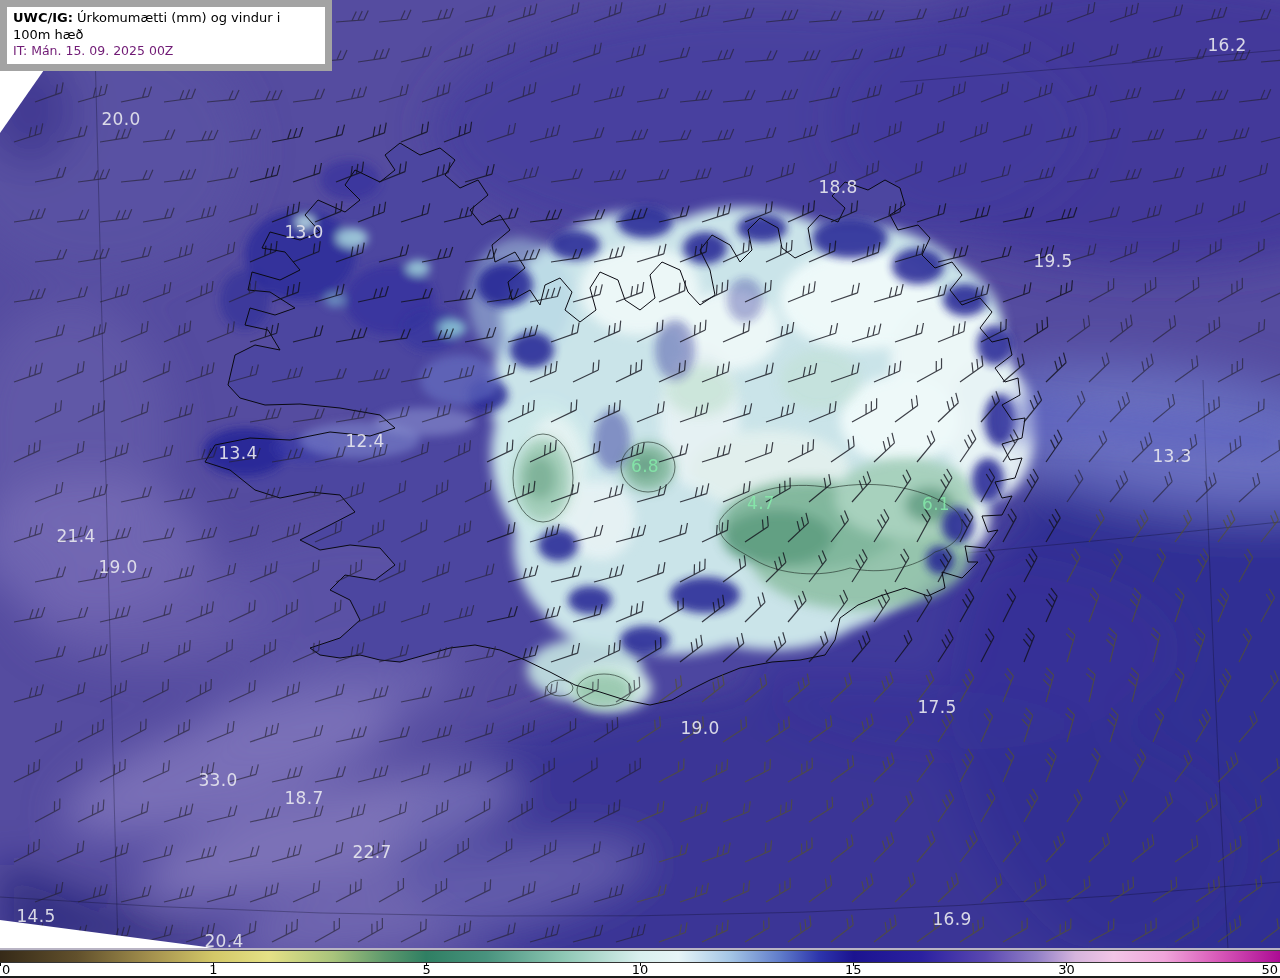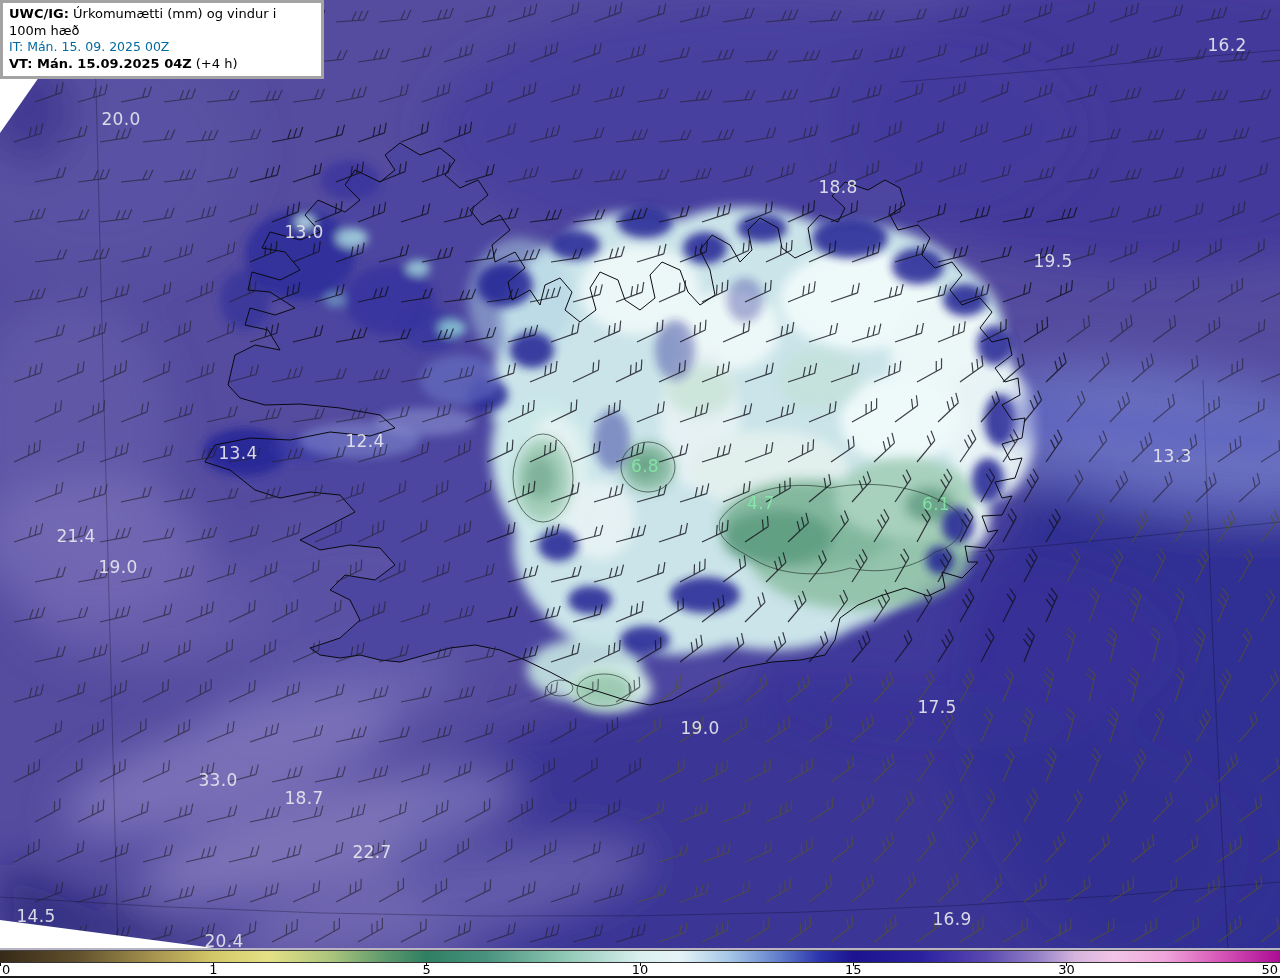--- a/index.html
+++ b/index.html
@@ -1,23 +1,23 @@
 <!DOCTYPE html>
 <html><head>
 <meta charset="utf-8">
 <style>
   html,body{margin:0;padding:0;background:#777;}
   #frame{position:relative;width:1280px;height:978px;overflow:hidden;background:#554CA0;
          font-family:"DejaVu Sans","Liberation Sans",sans-serif;}
   #map-svg{position:absolute;left:0;top:0;}
   
   #title-box{position:absolute;left:0;top:0;width:306px;background:#ffffff;
-             border:3px solid #a3a3a3;padding:3px 6px 4px 6px;z-index:30;line-height:16.5px;}
+             border:7px solid #a3a3a3;padding:3px 6px 4px 6px;z-index:30;line-height:16.5px;}
   #title-box .l1{font-size:13px;color:#000;}
-  #title-box .l2{font-size:12.5px;color:#0369a1;}
+  #title-box .l2{font-size:12.5px;color:#701a75;}
   #title-box b{font-weight:bold;}
   
   .val-label{position:absolute;transform:translate(-50%,-50%);font-size:17px;color:#e6e6ee;
              opacity:.92;z-index:20;white-space:nowrap;letter-spacing:.3px;}
   .val-label.muted{color:#86efac;opacity:.8;}
   
   #colorbar-wrap{position:absolute;left:0;top:948px;width:1280px;height:30px;z-index:25;}
   #colorbar-topline{position:absolute;left:0;top:0;width:100%;height:2px;background:#b9b4c4;}
   #colorbar{position:absolute;left:0;top:2px;width:100%;height:13px;border-top:1px solid #444;
             border-bottom:1px solid #333;box-sizing:border-box;}
@@ -2366,21 +2366,20 @@
       <div class="val-label" style="left: 304px; top: 798px;">18.7</div>
       <div class="val-label" style="left: 372px; top: 852px;">22.7</div>
       <div class="val-label" style="left: 36px; top: 916px;">14.5</div>
       <div class="val-label" style="left: 952px; top: 919px;">16.9</div>
       <div class="val-label" style="left: 224px; top: 941px;">20.4</div>
     </div>
 
   <div id="title-box">
     <div class="l1"><b>UWC/IG:</b><span> Úrkomumætti (mm) og vindur i 100m hæð</span></div>
     <div class="l2"><span>IT: Mán. 15. 09. 2025 00Z</span></div>
-    <div class="l1"><b>VT: Mán. 15.09.2025 04Z</b><span> (+4 h)</span></div>
   </div>
 
   <div id="colorbar-wrap">
     <div id="colorbar-topline"></div>
     <div id="colorbar" style="background: linear-gradient(90deg, rgb(54, 42, 24) 0%, rgb(97, 80, 44) 6%, rgb(166, 147, 79) 12%, rgb(211, 200, 104) 16.7%, rgb(229, 225, 134) 21%, rgb(169, 196, 124) 26%, rgb(95, 154, 109) 30%, rgb(47, 127, 99) 33.3%, rgb(73, 147, 126) 38%, rgb(142, 199, 180) 44%, rgb(217, 239, 238) 50%, rgb(230, 244, 247) 53%, rgb(165, 198, 230) 57%, rgb(95, 123, 202) 61%, rgb(45, 53, 172) 64%, rgb(27, 19, 144) 66.7%, rgb(43, 33, 160) 72%, rgb(90, 72, 177) 77%, rgb(146, 128, 199) 81%, rgb(213, 180, 221) 84%, rgb(242, 196, 230) 87%, rgb(240, 164, 218) 91%, rgb(217, 92, 186) 95%, rgb(172, 11, 148) 100%);"></div>
     <div id="colorbar-labels">
         <div class="cb-tick" style="left: 2px;">0</div>
         <div class="cb-mark" style="left: calc(0% - 0.5px);"></div>
         <div class="cb-tick" style="left: 16.67%; transform: translateX(-50%);">1</div>
         <div class="cb-mark" style="left: calc(16.67% - 0.5px);"></div>

